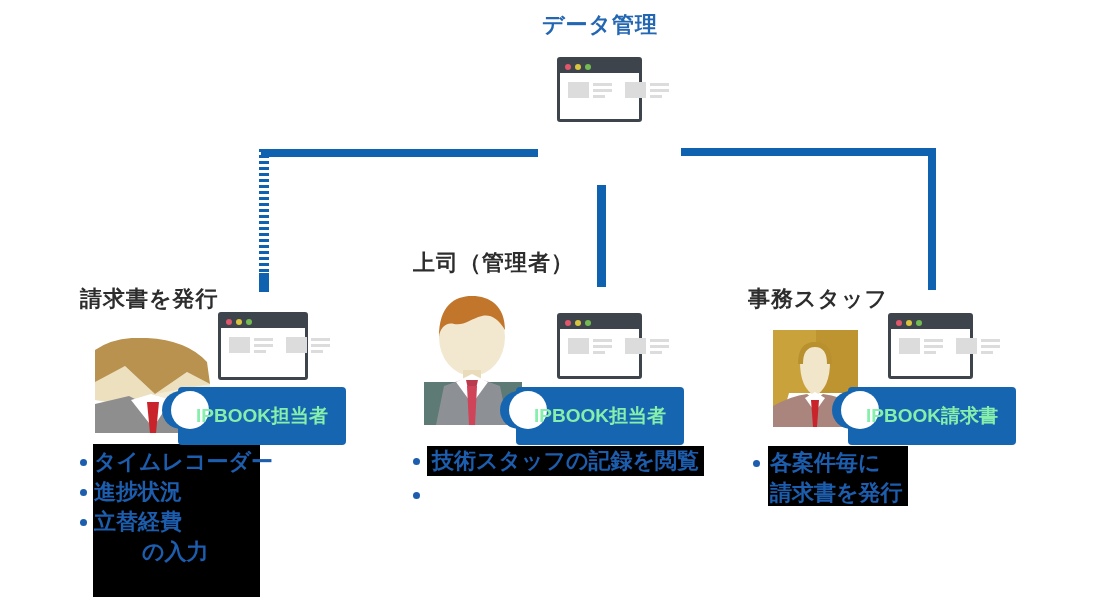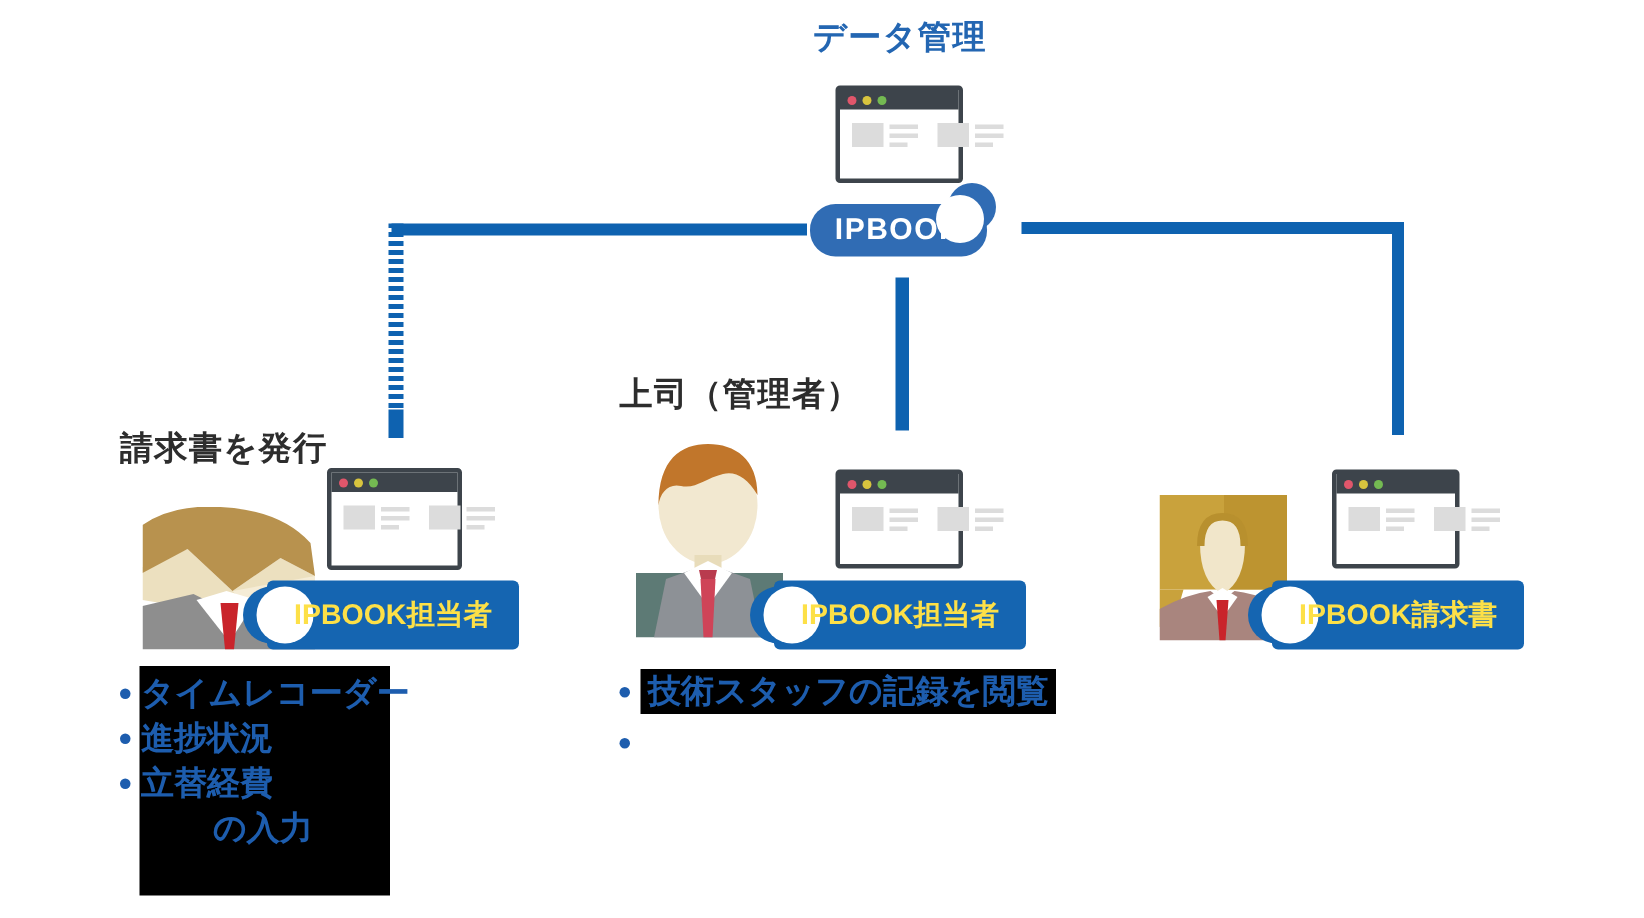--- a/index.html
+++ b/index.html
@@ -29,22 +29,22 @@
     position:absolute; left:540px; top:136px; width:118px; height:35px; z-index:5;
     background:#306cb4; border-radius:17px; color:#fff; font-size:20px; font-weight:bold;
     letter-spacing:1px; display:flex; align-items:center; justify-content:center;
   }
   .hub::before { content:""; position:absolute; width:32px; height:32px; border-radius:50%;
     background:#306cb4; top:-14px; right:-6px; z-index:-2; }
   .hub::after  { content:""; position:absolute; width:32px; height:32px; border-radius:50%;
     background:#ffffff; top:-6px; right:2px; z-index:-1; }
   
   .badge {
-    position:absolute; width:168px; height:46px; z-index:5;
-    background:#1565b1; border-radius:4px; color:#fde047; font-size:19px; font-weight:bold;
+    position:absolute; width:168px; height:58px; z-index:5;
+    background:#1565b1; border-radius:4px; color:#86efac; font-size:19px; font-weight:bold;
     display:flex; align-items:center; justify-content:center; white-space:nowrap;
   }
   .badge::before { content:""; position:absolute; width:38px; height:38px; border-radius:50%;
     background:#1565b1; left:-16px; top:4px; z-index:-2; }
   .badge::after  { content:""; position:absolute; width:38px; height:38px; border-radius:50%;
     background:#ffffff; left:-7px; top:4px; z-index:-1; }
   
   .browser {
     position:absolute; background:#fff; border:3px solid #3d444b; border-radius:3px;
     box-sizing:border-box; z-index:2;
@@ -113,23 +113,20 @@
           <div class="thumb"></div>
         <div class="blines">
             <div class="bline w1"></div>
             <div class="bline w2"></div>
             <div class="bline w3"></div>
           </div>
         </div>
     </div>
   </div>
 
-  <div class="hub">
-    <span>IPBOOK</span>
-  </div>
 
   <div class="heading" style="left:80px; top:284px;">請求書を発行</div>
 
   <svg class="avatar" style="left:95px; top:338px;" width="115" height="95" viewBox="0 0 115 95">
     <path d="M0,62 L0,40 L30,28 L60,56 L92,34 L115,46 L115,62 L76,74 L36,68 Z" fill="#ece0bf"></path>
     <path d="M60,56 L115,46 L115,58 L70,66 Z" fill="#f5ecd6"></path>
     <path d="M0,44 L0,12 Q20,-2 52,0 Q92,2 112,24 L115,46 L92,34 L60,56 L30,28 Z" fill="#b8924e"></path>
     <path d="M0,95 L0,66 L34,58 L58,70 L88,60 L115,66 L115,95 Z" fill="#8e8e8e"></path>
     <path d="M36,62 L58,90 L76,62 L56,56 Z" fill="#ffffff"></path>
     <path d="M52,64 L64,64 L61,95 L55,95 Z" fill="#c9242b"></path>
@@ -230,20 +227,21 @@
   <div class="notes notes-mid">
     <div class="note-row">
       <span class="ndot"></span>
       <span class="note-text">技術スタッフの記録を閲覧</span>
     </div>
     <div class="note-row">
       <span class="ndot"></span>
     </div>
   </div>
 
+  <div class="heading" style="left:748px; top:284px;">事務スタッフ</div>
 
   <svg class="avatar" style="left:773px; top:330px;" width="85" height="97" viewBox="0 0 85 97">
     <rect x="0" y="0" width="85" height="63" fill="#c9a23c"></rect>
     <rect x="43" y="0" width="42" height="63" fill="#bd9430"></rect>
     <path d="M0,63 L16,63 L10,84 L0,88 Z" fill="#c9a23c"></path>
     <path d="M85,63 L69,63 L75,84 L85,88 Z" fill="#bd9430"></path>
     <path d="M0,97 L0,76 Q18,66 34,64 L42,70 L50,64 Q67,66 85,76 L85,97 Z" fill="#a9857e"></path>
     <path d="M27,32 Q27,58 42,66 Q57,58 57,32 Q57,14 42,14 Q27,14 27,32 Z" fill="#f1e6ca"></path>
     <path d="M25,34 Q25,12 42,12 Q59,12 59,34 L54,34 Q54,17 42,17 Q30,17 30,34 Z" fill="#b8902e"></path>
     <path d="M32,68 L42,82 L52,68 L42,62 Z" fill="#ffffff"></path>
@@ -273,14 +271,24 @@
             <div class="bline w3"></div>
           </div>
         </div>
     </div>
   </div>
 
   <div class="badge" style="left:848px; top:387px;">
     <span>IPBOOK請求書</span>
   </div>
 
+  <div class="notes notes-right">
+    <div class="black-rect"></div>
+    <div class="note-row">
+      <span class="ndot"></span>
+      <span class="note-text">各案件毎に</span>
+    </div>
+    <div class="note-row row2">
+      <span class="note-text">請求書を発行</span>
+    </div>
+  </div>
 
 </div>
 
 </body></html>

